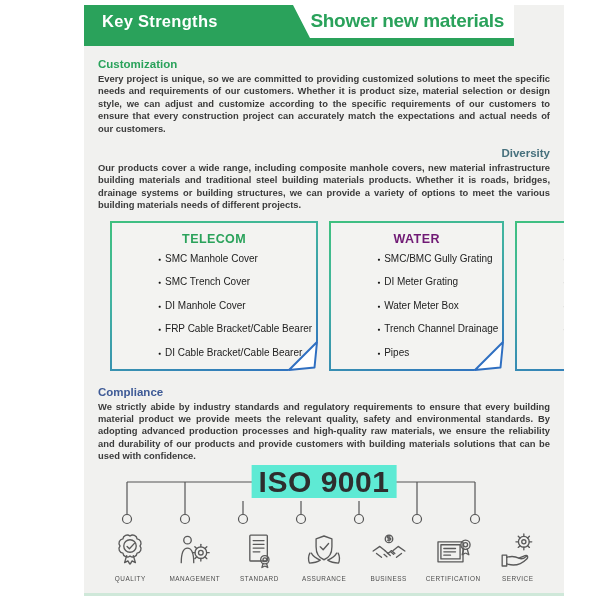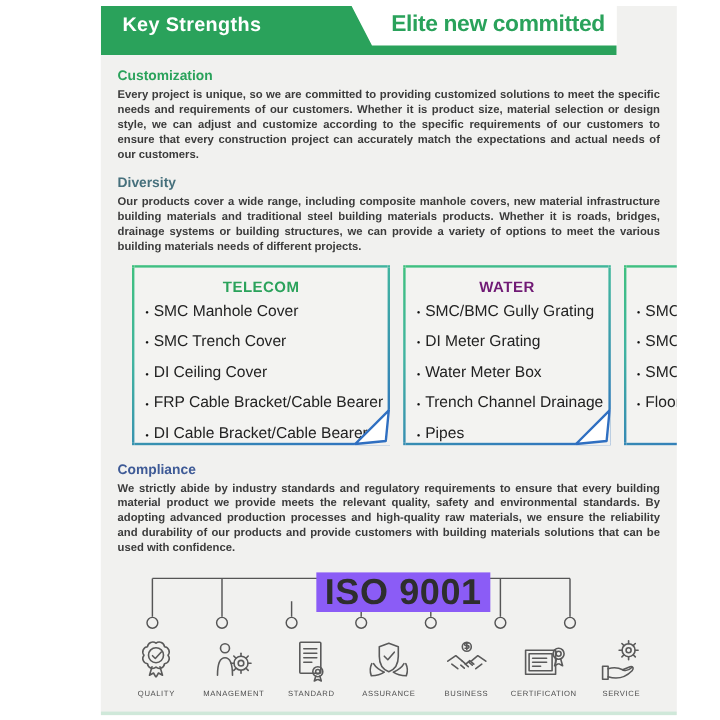--- a/index.html
+++ b/index.html
@@ -23,89 +23,90 @@
     font-size:16.5px;font-weight:bold;letter-spacing:.3px;
   }
   .brand{
     position:absolute;right:10px;top:5px;color:#2aa25b;
     font-size:19px;font-weight:bold;letter-spacing:-.3px;
   }
   
   .content{padding:0 14px;}
   .sec-head{font-size:11.5px;font-weight:bold;margin:12px 0 3px 0;}
   .sec-head.green{color:#2aa25b;}
-  .sec-head.teal{color:#46707c;}
+  .sec-head.teal{color:#46707c;text-align:right;}
   .sec-head.navy{color:#3e5a96;}
   .sec-body{
     font-size:9.4px;line-height:12.4px;color:#3b3b3b;
     text-align:justify;margin:0;font-weight:bold;
   }
   
   .cards{display:flex;gap:11px;margin-top:9px;padding-left:12px;}
   .card{
     position:relative;flex:1;height:146px;
     border:2px solid;border-image:linear-gradient(160deg,#3fc07f 0%,#41b4a0 35%,#2f6fc1 100%) 1;
     background:#f3f3f1;
   }
   .card-title{text-align:center;font-size:12.5px;font-weight:bold;margin-top:9px;letter-spacing:.4px;}
   .card:nth-child(1) .card-title{color:#2aa25b;}
   .card:nth-child(2) .card-title{color:#701a75;}
   .card:nth-child(3) .card-title{color:#0369a1;}
   .card ul{list-style:none;margin:8px 0 0 0;padding:0 4px 0 9px;}
   .card li{
-    font-size:13px;color:#222;margin-bottom:13.5px;line-height:9px;
+    font-size:10px;color:#222;margin-bottom:13.5px;line-height:9px;
     white-space:nowrap;
+    margin-left:37px;
   }
   .card li::before{content:"●";font-size:5px;vertical-align:1px;margin-right:4px;color:#111;}
   .fold{position:absolute;right:-2px;bottom:-2px;width:30px;height:30px;}
   
   .iso-wrap{position:relative;height:64px;margin-top:2px;}
   .iso-lines{position:absolute;left:0;top:0;}
   .iso-title{
     position:absolute;left:50%;top:0;transform:translateX(-50%);
-    margin:12px;font-size:30px;font-weight:bold;color:#2e2e2e;
-    background:#8b5cf6;padding:0 7px;line-height:33px;letter-spacing:.5px;
+    margin:0;font-size:30px;font-weight:bold;color:#2e2e2e;
+    background:#5eead4;padding:0 7px;line-height:33px;letter-spacing:.5px;
   }
   .iso-icons{display:flex;margin-top:2px;}
   .iso-cell{flex:1;display:flex;flex-direction:column;align-items:center;}
   .iso-cell svg.pict{width:40px;height:40px;}
   .iso-label{
     font-size:6.4px;color:#4d4d4d;letter-spacing:.5px;margin-top:4px;
     text-transform:uppercase;white-space:nowrap;
   }
   .footer-strip{position:absolute;left:0;bottom:0;width:100%;height:3px;background:#cfe8d9;}
   svg.pict *{stroke:#5a5a5a;stroke-width:1.6;fill:none;stroke-linecap:round;stroke-linejoin:round;}
 </style>
 </head>
 <body>
 
 <div class="page">
 
   <div class="header">
     <div class="header-green"></div>
     <div class="header-title">Key Strengths</div>
-    <div class="brand">Elite new committed</div>
+    <div class="brand">Shower new materials</div>
   </div>
 
   <div class="content">
 
     <div class="sec-head green">Customization</div>
     <p class="sec-body">Every project is unique, so we are committed to providing customized solutions to meet the specific needs and requirements of our customers. Whether it is product size, material selection or design style, we can adjust and customize according to the specific requirements of our customers to ensure that every construction project can accurately match the expectations and actual needs of our customers.</p>
 
     <div class="sec-head teal">Diversity</div>
     <p class="sec-body">Our products cover a wide range, including composite manhole covers, new material infrastructure building materials and traditional steel building materials products. Whether it is roads, bridges, drainage systems or building structures, we can provide a variety of options to meet the various building materials needs of different projects.</p>
 
     <div class="cards">
 
       <div class="card">
         <div class="card-title">TELECOM</div>
         <ul>
           <li>SMC Manhole Cover</li>
           <li>SMC Trench Cover</li>
-          <li>DI Ceiling Cover</li>
+          <li>DI Manhole Cover</li>
           <li>FRP Cable Bracket/Cable Bearer</li>
           <li>DI Cable Bracket/Cable Bearer</li>
         </ul>
         <svg class="fold" viewBox="0 0 30 30">
           <path d="M30,0 L30,30 L0,30 Z" fill="#f1f1ef"></path>
           <path d="M1,29 L29,1 L26.5,26.5 Z" fill="#ffffff" stroke="#2f6fc1" stroke-width="2" stroke-linejoin="round"></path>
         </svg>
       </div>
 
       <div class="card">

